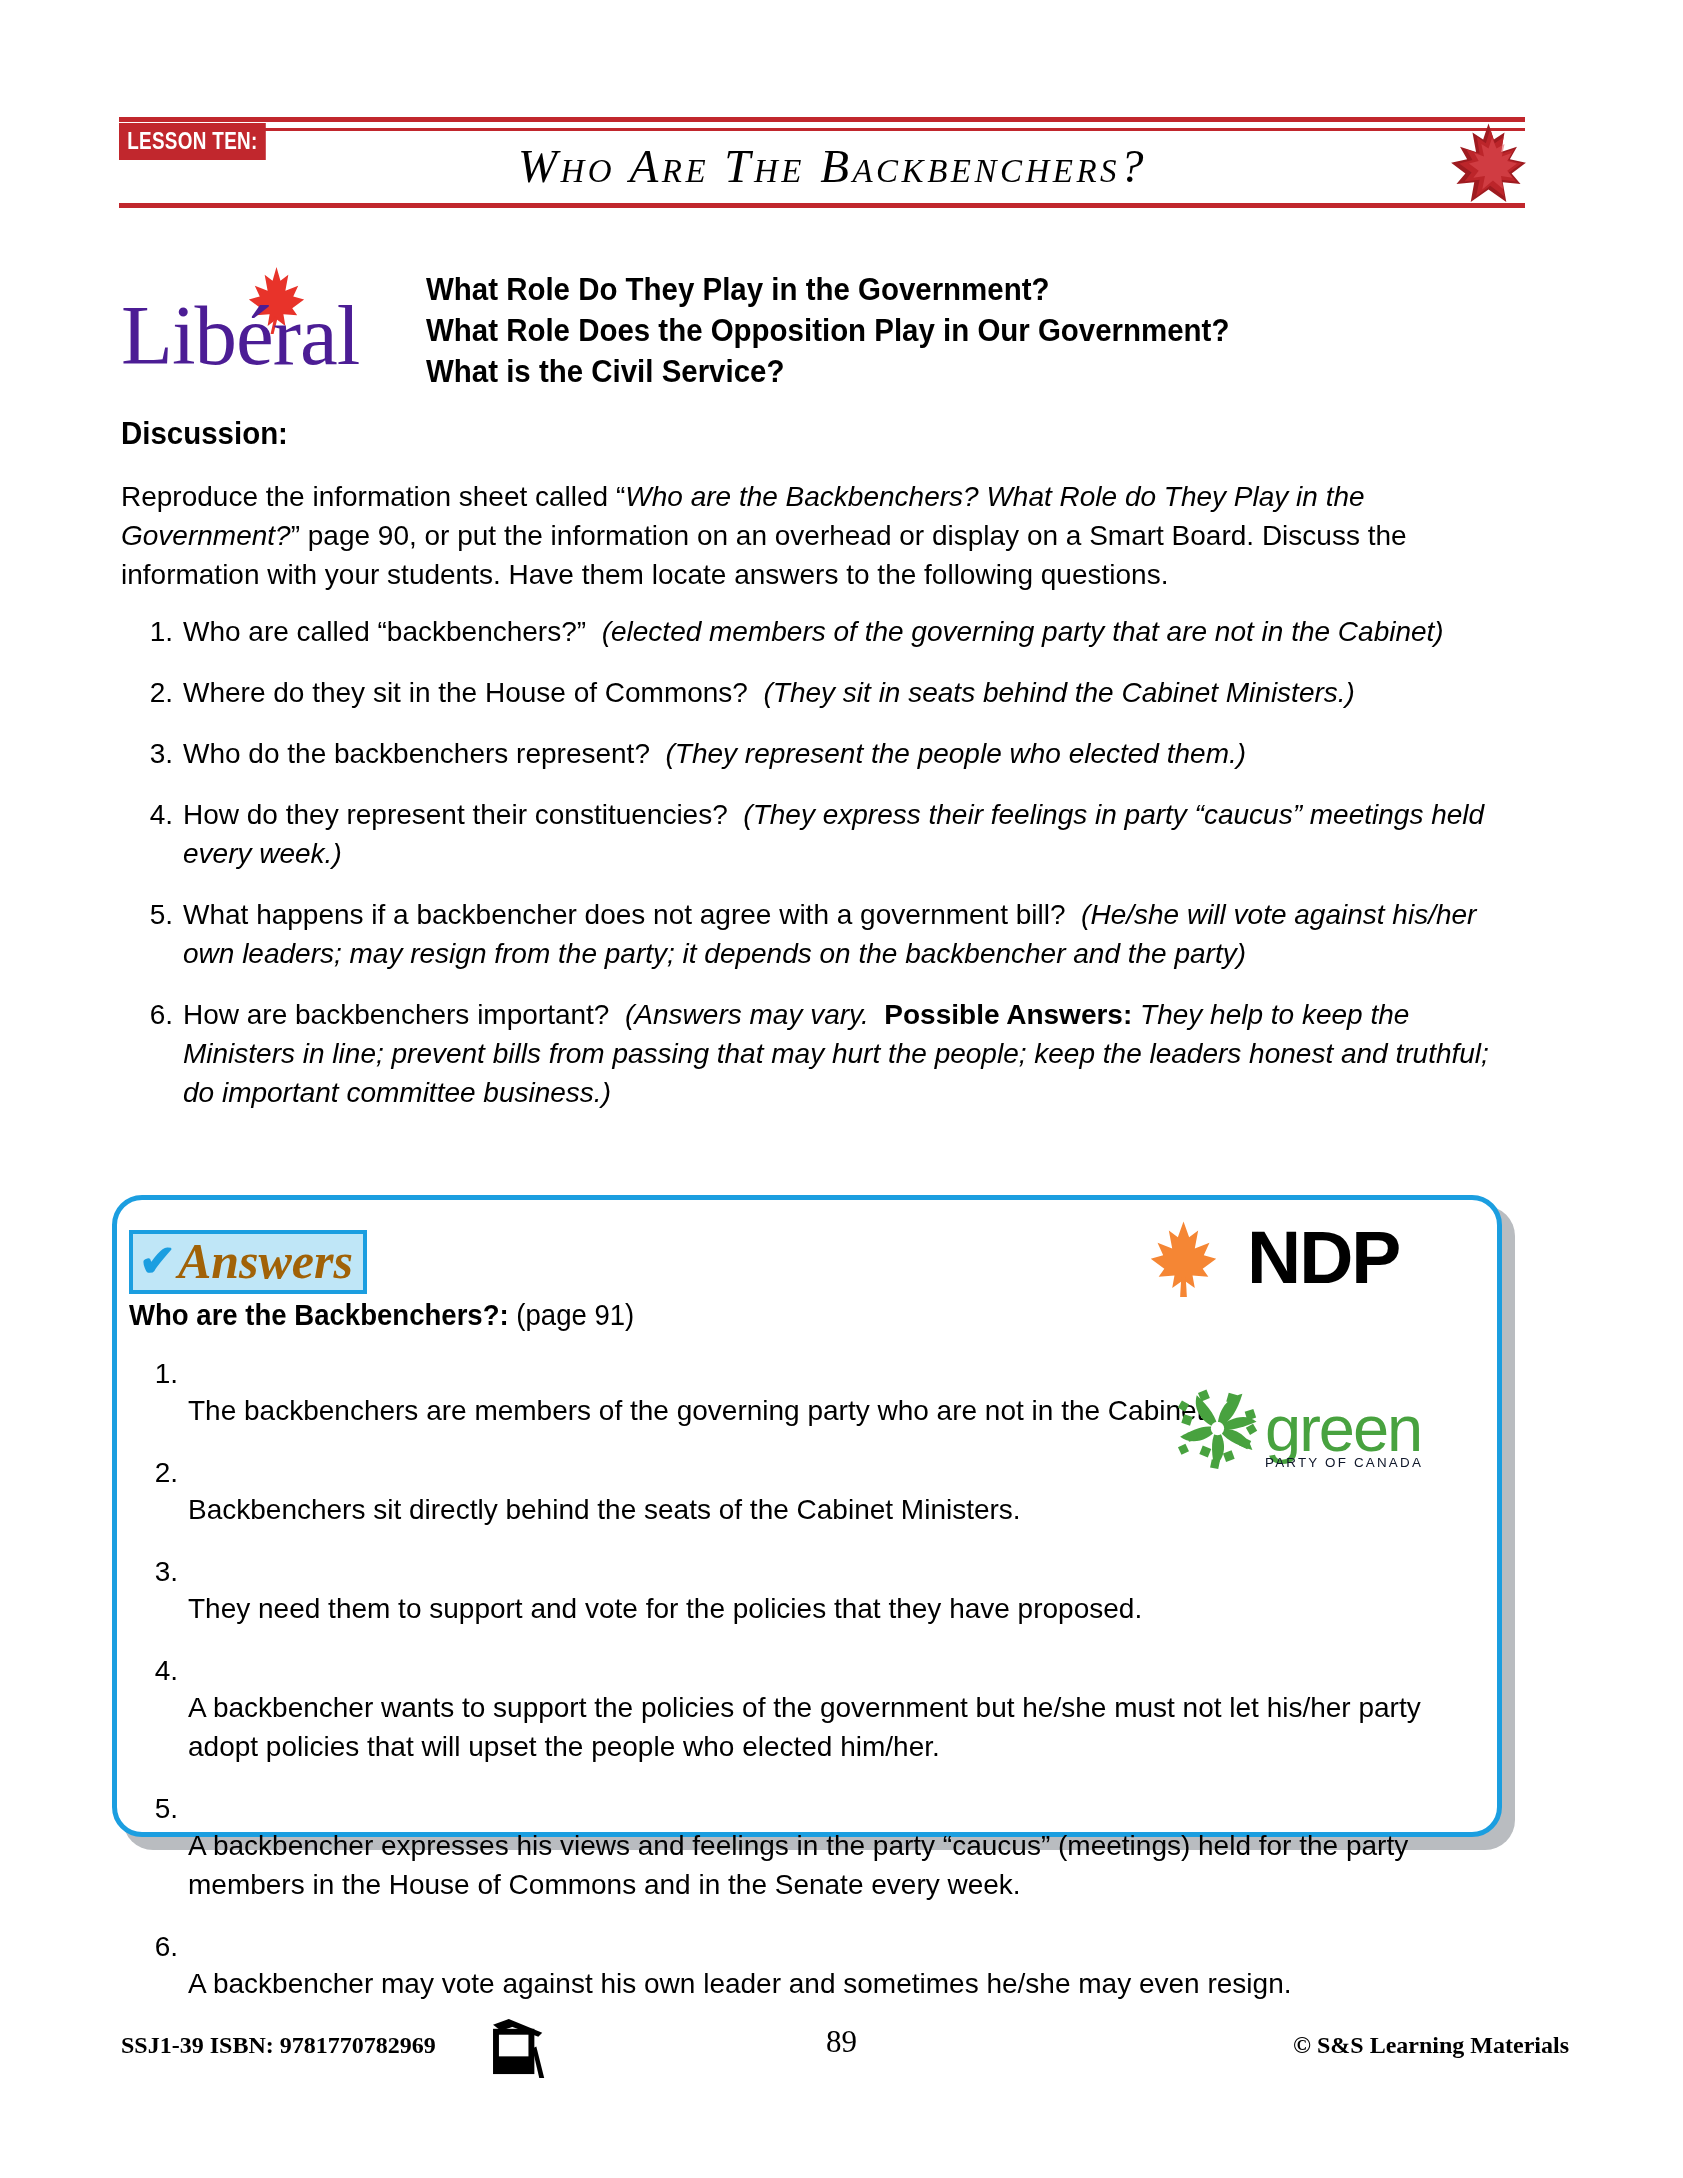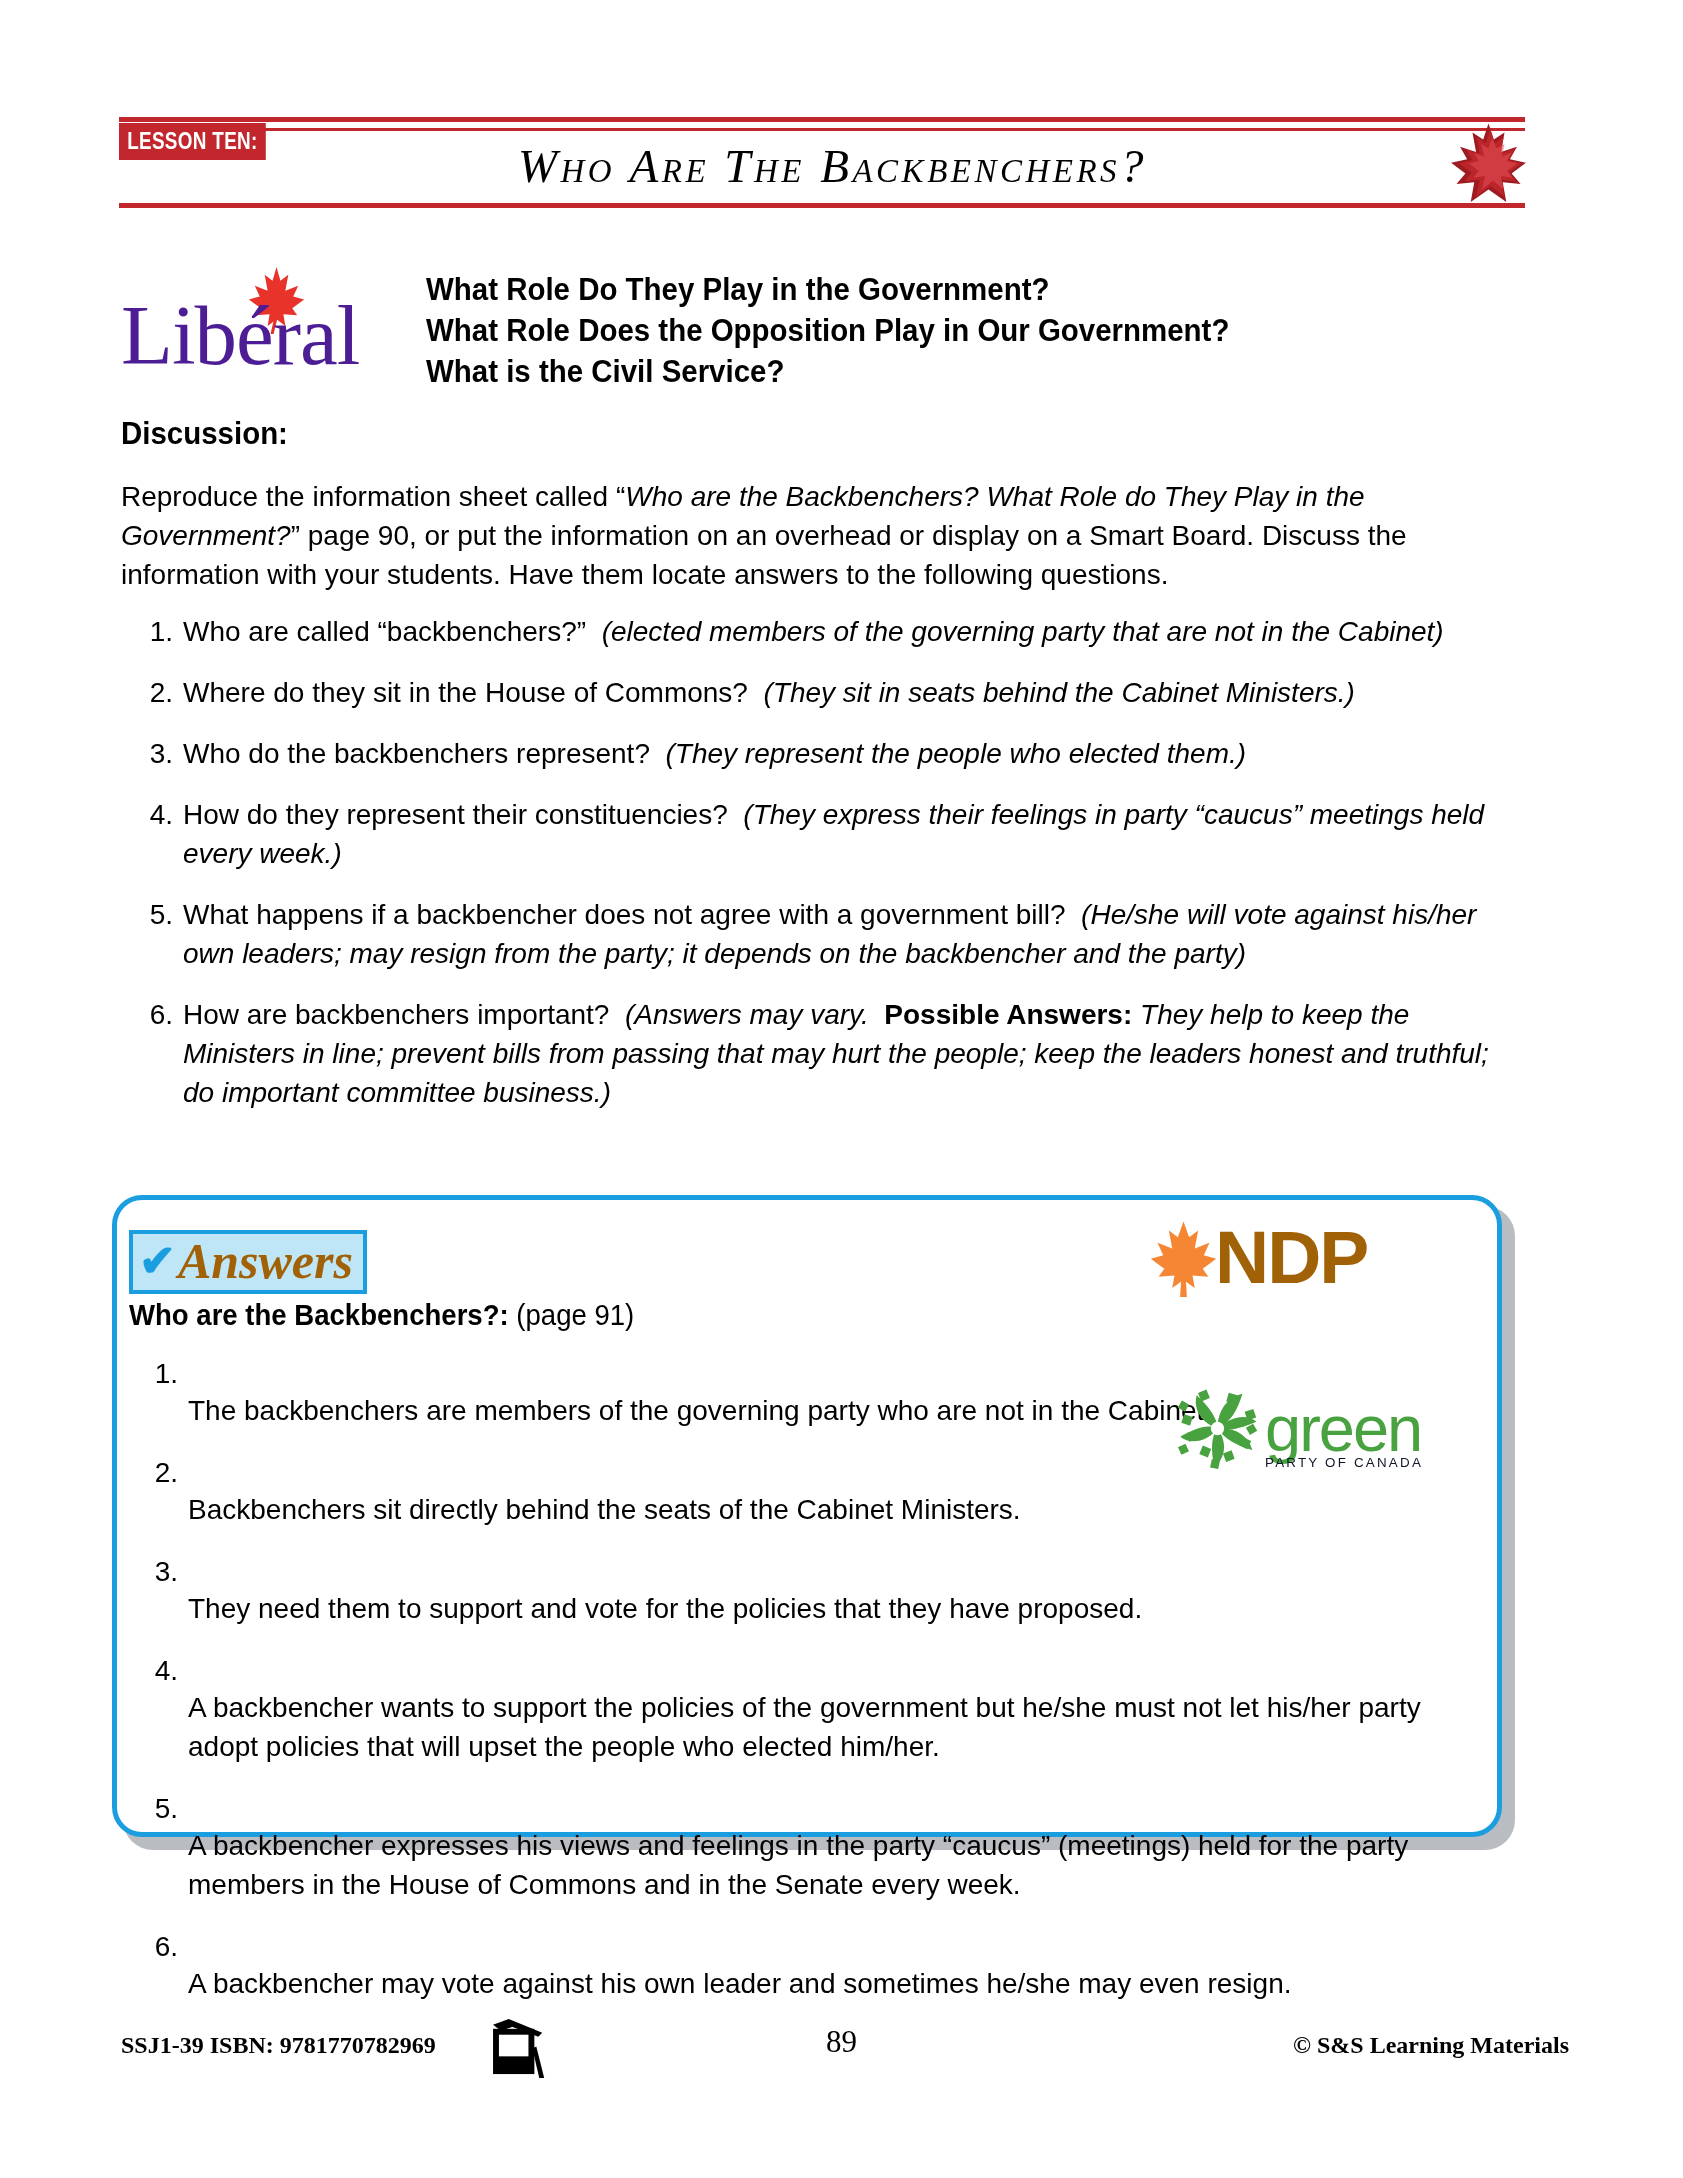--- a/index.html
+++ b/index.html
@@ -267,23 +267,24 @@
     width: 287px;
     height: 89px;
     display: flex;
     align-items: center;
   }
   .ndp-leaf { width: 71px; height: 79px; margin-right: -4px; }
   .ndp-text {
     font-family: "Liberation Sans", sans-serif;
     font-weight: bold;
     font-size: 75px;
-    color: #a16207;
+    color: #000000;
     line-height: 1;
     letter-spacing: -2px;
+    margin-left: 32px;
   }
 
   .green-logo {
     position: absolute;
     left: 1176px;
     top: 1381px;
     width: 287px;
     height: 89px;
     display: flex;
     align-items: flex-end;

